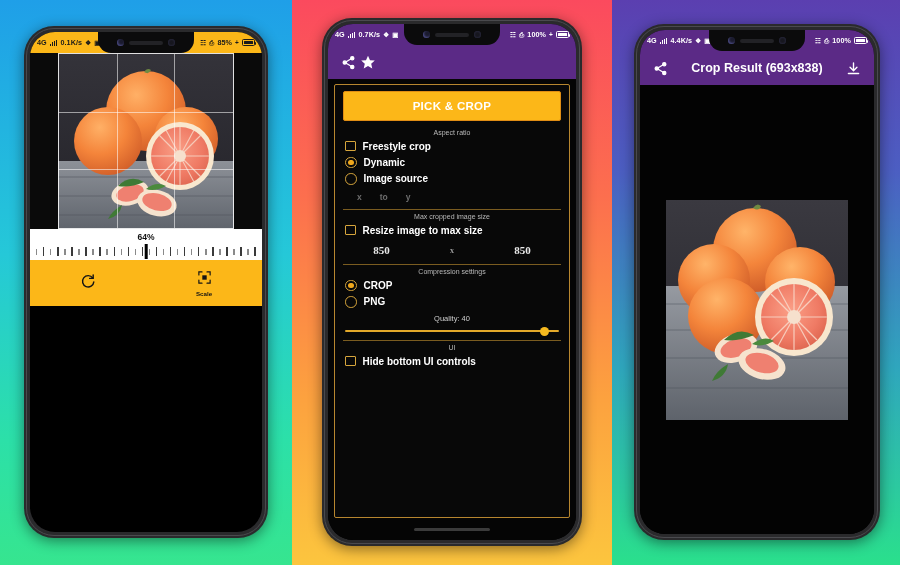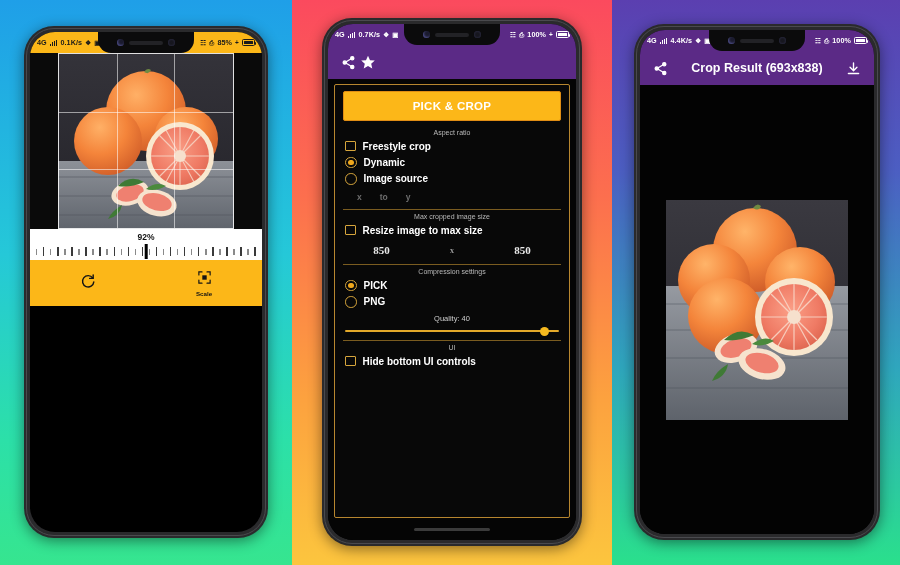--- a/index.html
+++ b/index.html
@@ -215,21 +215,21 @@
                 <path d="M64 152 q-10 6 -14 14 q12 -3 14 -14z" fill="#3f7a35"></path>
                 <path d="M88 136 q10 -8 20 -3 q-11 6 -20 3z" fill="#4b8a3d"></path>
               </svg>
             </div>
             <div class="grid-top-ext"></div>
             <div class="grid-ol"></div>
           </div>
         </div>
 
         <div class="ruler-wrap">
-          <div class="ruler-pct">92%</div>
+          <div class="ruler-pct">64%</div>
           <div class="ruler">
             <span class="tk sm"></span>
               <span class="tk"></span>
               <span class="tk sm"></span>
               <span class="tk"></span>
             <span class="tk sm"></span>
               <span class="tk"></span>
               <span class="tk sm"></span>
               <span class="tk"></span>
             <span class="tk sm"></span>
@@ -367,21 +367,21 @@
             <div class="size-row">
               <span class="val">850</span>
               <span class="xx">x</span>
               <span class="val">850</span>
             </div>
             <div class="divider"></div>
 
             <div class="sec-label">Compression settings</div>
             <div class="opt">
               <span class="rb on"></span>
-              <span class="txt">PICK</span>
+              <span class="txt">CROP</span>
             </div>
             <div class="opt">
               <span class="rb"></span>
               <span class="txt">PNG</span>
             </div>
             <div class="qlabel">Quality: 40</div>
             <div class="slider">
               <span class="track"></span>
               <span class="knob"></span>
             </div>

